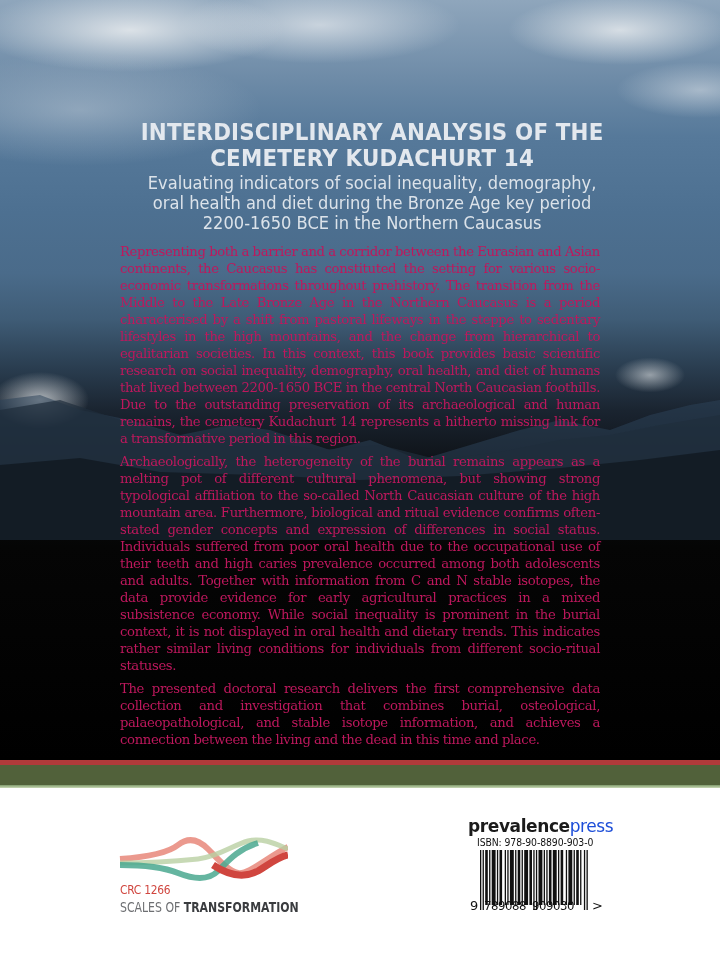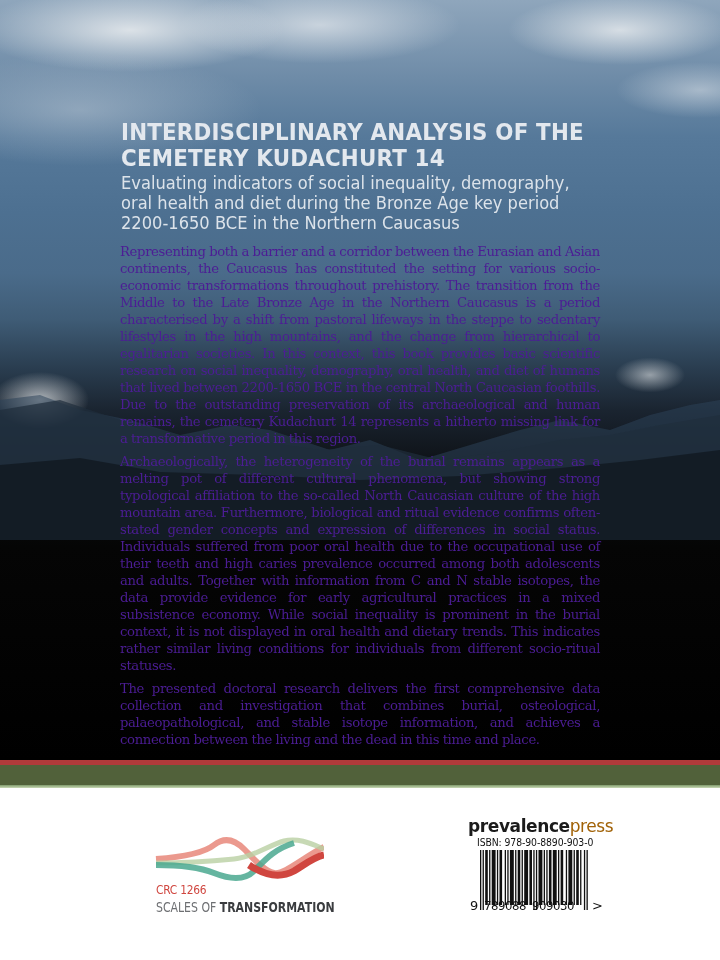--- a/index.html
+++ b/index.html
@@ -29,71 +29,72 @@
     .side-cloud-right {
       position: absolute; left: 600px; top: 345px; width: 120px; height: 60px;
       background: radial-gradient(ellipse 50px 25px at 50px 30px, rgba(225,228,230,0.6), rgba(225,228,230,0) 70%);
     }
     .mountains {
       position: absolute; left: 0; top: 380px; width: 720px; height: 160px;
     }
     .title-block {
       position: absolute; left: 121px; top: 119px; width: 500px;
       color: #dfe5ec;
+      text-align: center;
     }
     .book-title {
       font-family: "DejaVu Sans", sans-serif;
       font-weight: bold; font-size: 23px; line-height: 26px;
       letter-spacing: 0.2px; margin: 0;
       color: #e3e8ee;
       transform: scaleX(0.93); transform-origin: left top;
       width: 540px;
     }
     .book-subtitle {
       font-family: "DejaVu Sans", sans-serif;
       font-size: 17.5px; line-height: 20px; margin: 2px 0 0 0;
       color: #dce3ea;
       transform: scaleX(0.93); transform-origin: left top;
       width: 540px;
     }
     .blurb {
       position: absolute; left: 120px; top: 243px; width: 480px;
-      color: #4c1d95;
+      color: #be185d;
       font-family: "DejaVu Serif", serif;
       font-size: 13.2px; line-height: 17px;
     }
     .blurb p {
       margin: 0 0 6px 0; text-align: justify; letter-spacing: -0.35px; word-spacing: -0.3px;
     }
     .stripe-red { position: absolute; left: 0; top: 760px; width: 720px; height: 5px; background: #b03a3a; }
     .stripe-green { position: absolute; left: 0; top: 765px; width: 720px; height: 20px; background: #51613a; }
     .stripe-light { position: absolute; left: 0; top: 785px; width: 720px; height: 3px; background: linear-gradient(180deg, #7f9a6a, #c9d9b7); }
 
-    .crc-logo { position: absolute; left: 118px; top: 835px; width: 200px; height: 85px; margin-left: 36px; }
+    .crc-logo { position: absolute; left: 118px; top: 835px; width: 200px; height: 85px; }
     .crc-waves { position: absolute; left: 0; top: 0; width: 170px; height: 48px; }
     .crc-code {
       position: absolute; left: 2px; top: 48px;
       font-family: "DejaVu Sans", sans-serif; font-size: 13px; line-height: 13px;
       color: #d0463f; letter-spacing: -0.3px;
       transform: scaleX(0.82); transform-origin: left top;
     }
     .crc-name {
       position: absolute; left: 2px; top: 65px; white-space: nowrap;
       font-family: "DejaVu Sans", sans-serif; font-size: 14px; line-height: 15px;
       color: #6d6f72;
       transform: scaleX(0.78); transform-origin: left top;
     }
     .crc-name b { color: #3a3c3f; font-weight: bold; }
 
     .publisher {
       position: absolute; left: 468px; top: 816px; width: 160px;
     }
     .pub-name { font-family: "DejaVu Sans", sans-serif; font-size: 17px; line-height: 20px; color: #1b1b1b; white-space: nowrap; letter-spacing: -0.4px; }
     .pub-name .bold { font-weight: bold; }
-    .pub-name .light { font-weight: normal; color: #a16207; }
+    .pub-name .light { font-weight: normal; color: #1d4ed8; }
     .isbn-text {
       position: absolute; left: 477px; top: 837px;
       font-family: "DejaVu Sans", sans-serif; font-size: 10px; line-height: 12px; color: #111;
       white-space: nowrap; letter-spacing: -0.1px;
       transform: scaleX(0.93); transform-origin: left top;
     }
     .barcode {
       position: absolute; left: 480px; top: 850px; width: 108px; height: 60px;
     }
     .barcode-digits {

